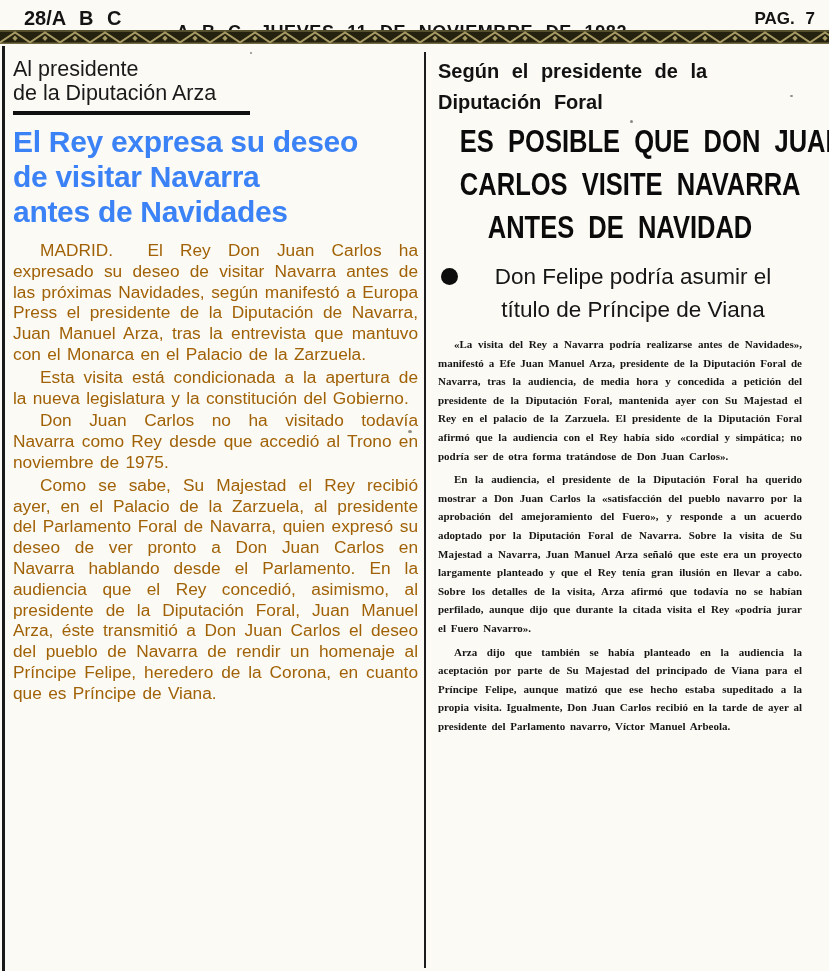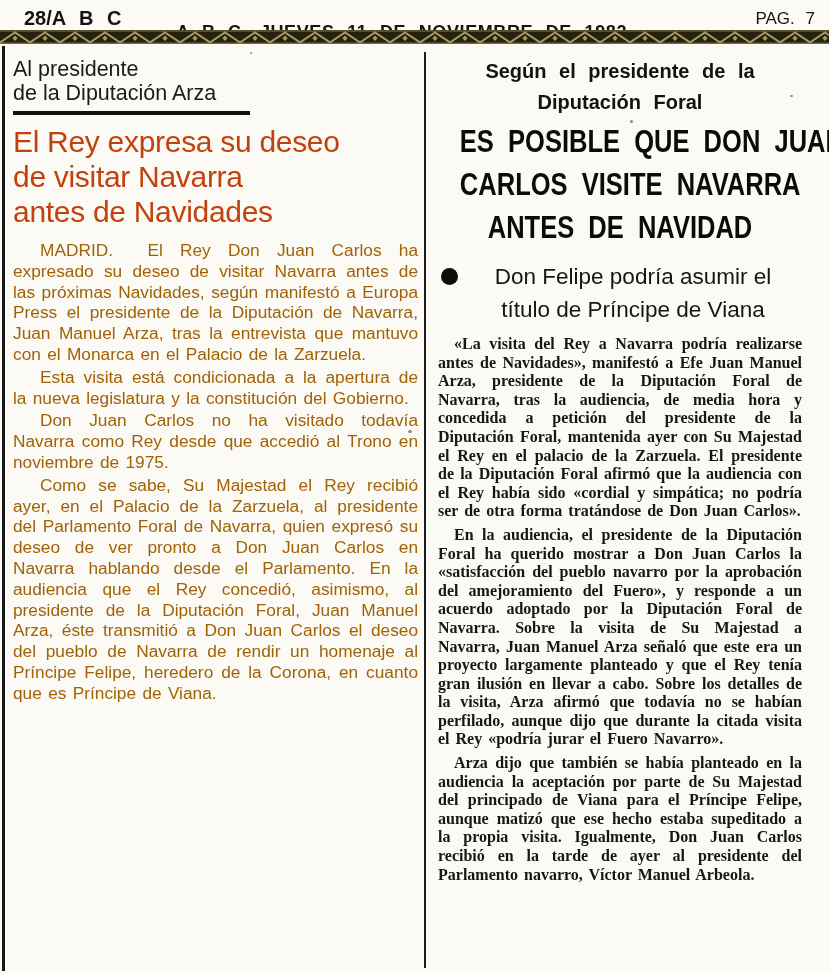--- a/index.html
+++ b/index.html
@@ -25,21 +25,21 @@
   .mast-left .brand { letter-spacing: 4px; }
   .mast-center {
     position: absolute; left: 70px; right: 90px; top: 22px;
     text-align: center;
     font-size: 18px; font-weight: bold;
     letter-spacing: 0.6px; word-spacing: 7px;
     white-space: nowrap;
   }
   .mast-right {
     position: absolute; right: 14px; top: 9px;
-    font-size: 17px; font-weight: normal; word-spacing: 6px;
+    font-size: 17px; font-weight: bold; word-spacing: 6px;
     white-space: nowrap;
   }
 
   
   .band { position: absolute; top: 30px; left: 0; display: block; }
 
   
   .edge-rule {
     position: absolute; left: 2px; top: 46px; width: 3px; height: 925px;
     background: #181818;
@@ -53,35 +53,35 @@
   
   .left-col { position: absolute; left: 13px; top: 57px; width: 405px; }
   .kicker {
     font-size: 21.5px; line-height: 24px; font-weight: 400; color: #1a1a1a;
   }
   .kicker-rule {
     width: 237px; height: 4px; background: #101010; margin-top: 6px;
   }
   .headline-left {
     margin-top: 9px;
-    font-size: 30px; line-height: 35px; font-weight: normal;
-    letter-spacing: -0.3px; color: #c2410c;
+    font-size: 30px; line-height: 35px; font-weight: bold;
+    letter-spacing: -0.3px; color: #3b82f6;
   }
   .body-left { margin-top: 11px; }
   .body-left p {
     margin: 0 0 2px 0;
     font-size: 17.3px; line-height: 20.8px;
     text-align: justify; text-indent: 27px;
     word-spacing: 1.5px; color: #a16207;
   }
 
   
   .right-col { position: absolute; left: 438px; top: 56px; width: 364px; }
   .kicker-right {
-    text-align: center; font-size: 20px; line-height: 31px; font-weight: bold;
+    font-size: 20px; line-height: 31px; font-weight: bold;
     word-spacing: 7px; color: #121212;
   }
   .headline-right { margin-top: 2px; text-align: center; }
   .headline-right .hl-line {
     display: block; height: 43px; line-height: 43px;
     font-size: 29px; font-weight: bold; word-spacing: 8px;
     transform: scale(0.88, 1.1); transform-origin: 50% 50%;
     white-space: nowrap; color: #0b0b0b;
   }
   .subhead { position: relative; margin-top: 11px; padding-left: 26px; }
@@ -89,21 +89,21 @@
     position: absolute; left: 3px; top: 8px;
     width: 17px; height: 17px; border-radius: 50%; background: #0d0d0d;
   }
   .subhead .subhead-text {
     text-align: center; font-size: 22.5px; line-height: 33px;
     font-weight: 400; color: #161616;
   }
   .body-right { margin-top: 9px; font-family: "Liberation Serif", serif; }
   .body-right p {
     margin: 0 0 5px 0;
-    font-size: 16px; line-height: 18.6px; font-weight: bold;
+    font-size: 11px; line-height: 18.6px; font-weight: bold;
     text-align: justify; text-indent: 16px;
     word-spacing: 2px; color: #161616;
   }
 </style>
 </head>
 <body>
 
 <div class="page">
 
   <div class="masthead">

